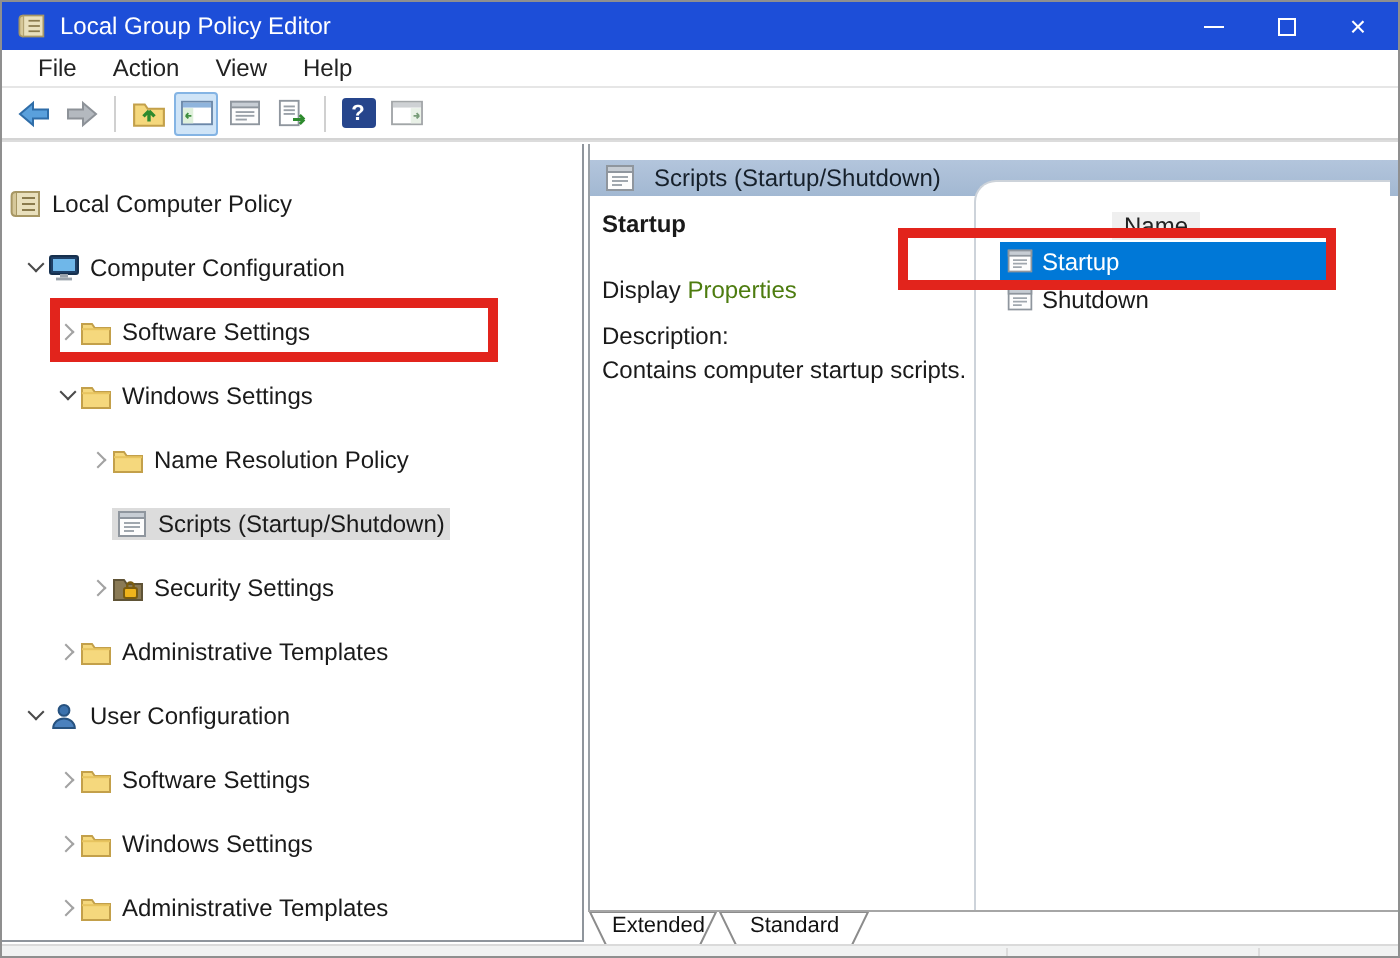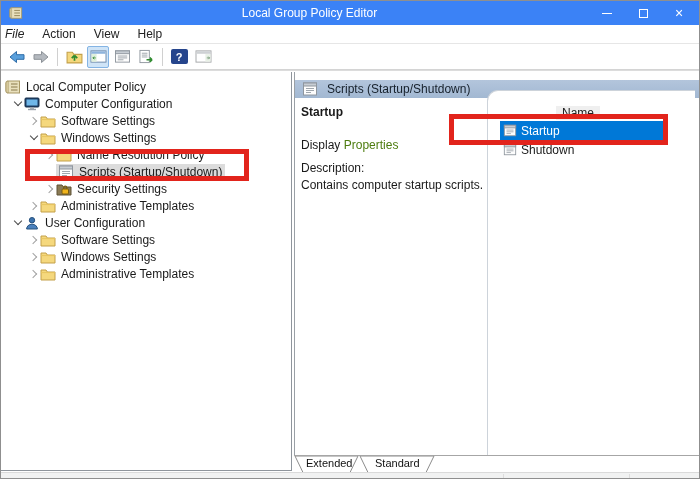--- a/index.html
+++ b/index.html
@@ -1,49 +1,49 @@
 <!DOCTYPE html>
 <html><head>
 <meta charset="utf-8">
 <style>
   * { margin:0; padding:0; box-sizing:border-box; }
   html,body { width:700px; height:479px; background:#fff; }
   body { font-family:"Liberation Sans", sans-serif; font-size:12px; color:#1a1a1a; }
   .window { position:relative; width:700px; height:479px; overflow:hidden; background:#fff; border:1px solid #8f8f8f; }
 
   
-  .titlebar { position:absolute; left:0; top:0; width:100%; height:24px; background:#3b82f6; display:flex; align-items:center;text-align:center; }
+  .titlebar { position:absolute; left:0; top:0; width:100%; height:24px; background:#1d4ed8; display:flex; align-items:center; }
   .app-icon { width:14px; height:14px; margin-left:8px; flex:none; }
   .title-text { color:#ffffff; font-size:12px; margin-left:7px; flex:1 1 auto; white-space:nowrap; }
   .caption-buttons { display:flex; height:100%; margin-right:2px; }
   .cap { width:36px; height:24px; display:flex; align-items:center; justify-content:center; }
   .glyph-min { width:10px; height:1px; background:#fff; display:block; }
   .glyph-max { width:9px; height:9px; border:1px solid #fff; display:block; }
   .glyph-close { color:#fff; font-size:14px; line-height:14px; }
 
   
   .menubar { position:absolute; left:0; top:24px; width:100%; height:19px; background:#fff; border-bottom:1px solid #e6e6e6; display:flex; align-items:center; }
   .menu-item { padding:0 9px; height:100%; display:flex; align-items:center; color:#222; }
-  .menu-item:first-child { padding-left:4px;font-style:italic; }
+  .menu-item:first-child { padding-left:18px; }
 
   
   .toolbar { position:absolute; left:0; top:43px; width:100%; height:26px; background:#fff; border-bottom:1px solid #d4d4d4; display:flex; align-items:center; }
   .tb-btn { width:22px; height:22px; display:flex; align-items:center; justify-content:center; margin:0 1px; flex:none; }
   .tb-btn svg { display:block; }
   .tb-sep { width:1px; height:18px; background:#d0d0d0; margin:0 4px; flex:none; }
   .tb-active { background:#cfe4f7; border:1px solid #84b4e4; border-radius:2px; }
   .tb-help { width:17px; height:15px; background:#26458c; border-radius:2px; color:#fff; font-weight:bold; font-size:11px; display:flex; align-items:center; justify-content:center; }
   .tb-dim { opacity:.8; filter:grayscale(.45); }
 
   
   .main { position:absolute; left:0; top:69px; width:100%; height:402px; background:#fff; border-top:1px solid #dcdcdc; }
 
   
   .tree-pane { position:absolute; left:0; top:1px; width:291px; height:399px; background:#fff; border-right:1px solid #8f959c; border-bottom:1px solid #8f959c; padding-top:6px; overflow:hidden; }
-  .trow { display:flex; align-items:center; height:17px; white-space:nowrap; }
+  .trow { display:flex; align-items:center; height:17px; white-space:nowrap;margin-top:15px; }
   .lvl0 { padding-left:4px; } .lvl1 { padding-left:10px; } .lvl2 { padding-left:26px; } .lvl3 { padding-left:42px; }
   .chev { width:13px; height:13px; display:inline-flex; align-items:center; justify-content:center; flex:none; }
   .chev.col::before { content:""; width:5px; height:5px; border-top:1.4px solid #a2a2a2; border-right:1.4px solid #a2a2a2; transform:rotate(45deg); margin-right:2px; }
   .chev.exp::before { content:""; width:5px; height:5px; border-top:1.6px solid #4a4a4a; border-right:1.6px solid #4a4a4a; transform:rotate(135deg); margin-bottom:3px; }
   .chev.none::before { content:""; }
   .tgroup { display:flex; align-items:center; padding:1px 3px 1px 0; }
   .tgroup.selgray { background:#dcdcdc; padding-left:2px; }
   .ticon { width:16px; height:14px; flex:none; margin-right:5px; }
   .ticon svg { display:block; }
 

